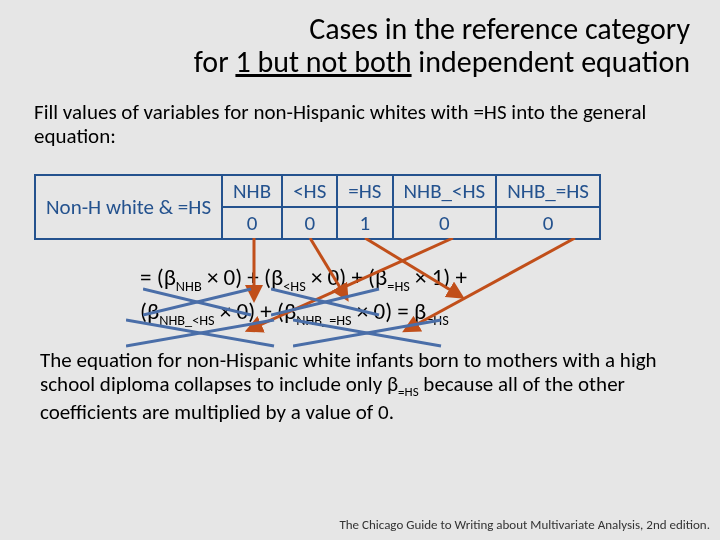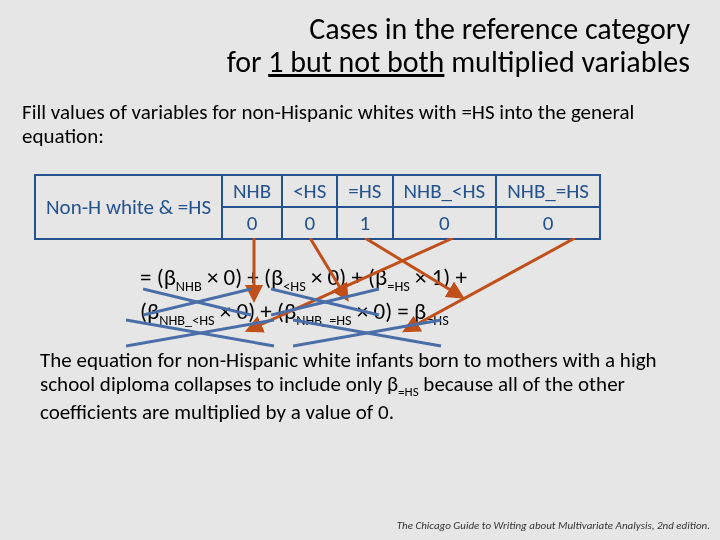--- a/index.html
+++ b/index.html
@@ -14,21 +14,21 @@
   .title {
     text-align: right;
     font-size: 30px;
     line-height: 1.1;
     padding: 12px 30px 8px;
     font-weight: 400;
   }
   .title .u { text-decoration: underline; }
   .intro {
     font-size: 21px;
-    padding: 14px 30px 10px 22px;
+    padding: 14px 30px 10px 34px;
     line-height: 1.15;
   }
   .tbl {
     border-collapse: collapse;
     margin: 16px 0 0 34px;
     font-size: 21px;
   }
   .tbl td, .tbl th {
     border: 2px solid #24528e;
     padding: 2px 10px;
@@ -45,36 +45,35 @@
   .eq sub { font-size: 0.62em; }
   .body2 {
     font-size: 21px;
     padding: 18px 36px 0 40px;
     line-height: 1.15;
   }
   .body2 sub { font-size: 0.62em; }
   .footnote {
     position: absolute;
     right: 10px; bottom: 8px;
-    font-size: 11px;
-    font-style: italic;
+    font-size: 13px;
     color: #333;
     text-align: center;
   }
   .arrow {
     position: absolute;
     pointer-events: none;
   }
 </style>
 </head>
 <body>
 
 <div class="title">
   <span>Cases in the reference category</span><br>
-  <span>for </span><span class="u">1 but not both</span><span> multiplied variables</span>
+  <span>for </span><span class="u">1 but not both</span><span> independent equation</span>
 </div>
 
 <div class="intro">Fill values of variables for non-Hispanic whites with =HS into the general equation:</div>
 
 <table class="tbl">
   <tbody>
       <tr>
     <td class="rowlabel" rowspan="2">Non-H white &amp; =HS</td>
     <td>NHB</td>
     <td>&lt;HS</td>

